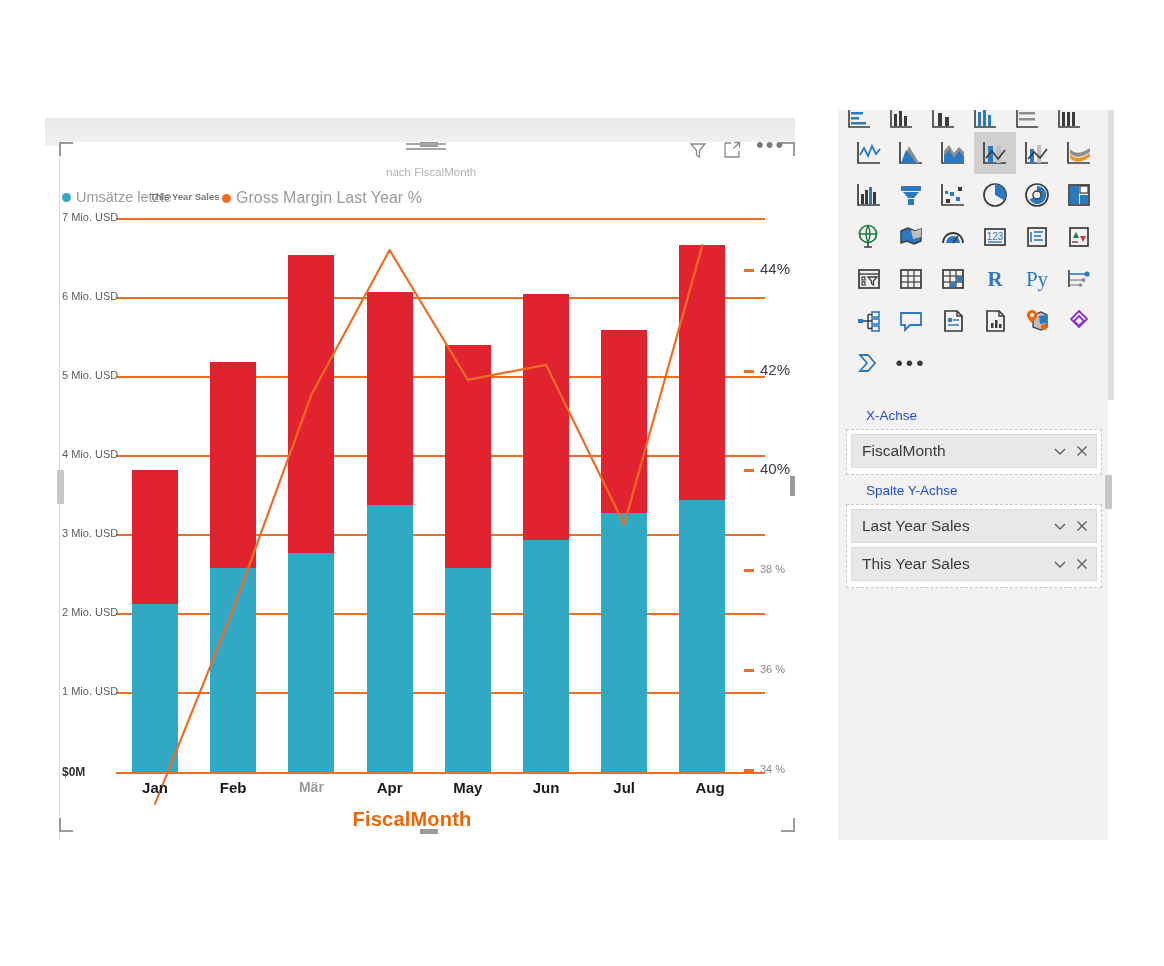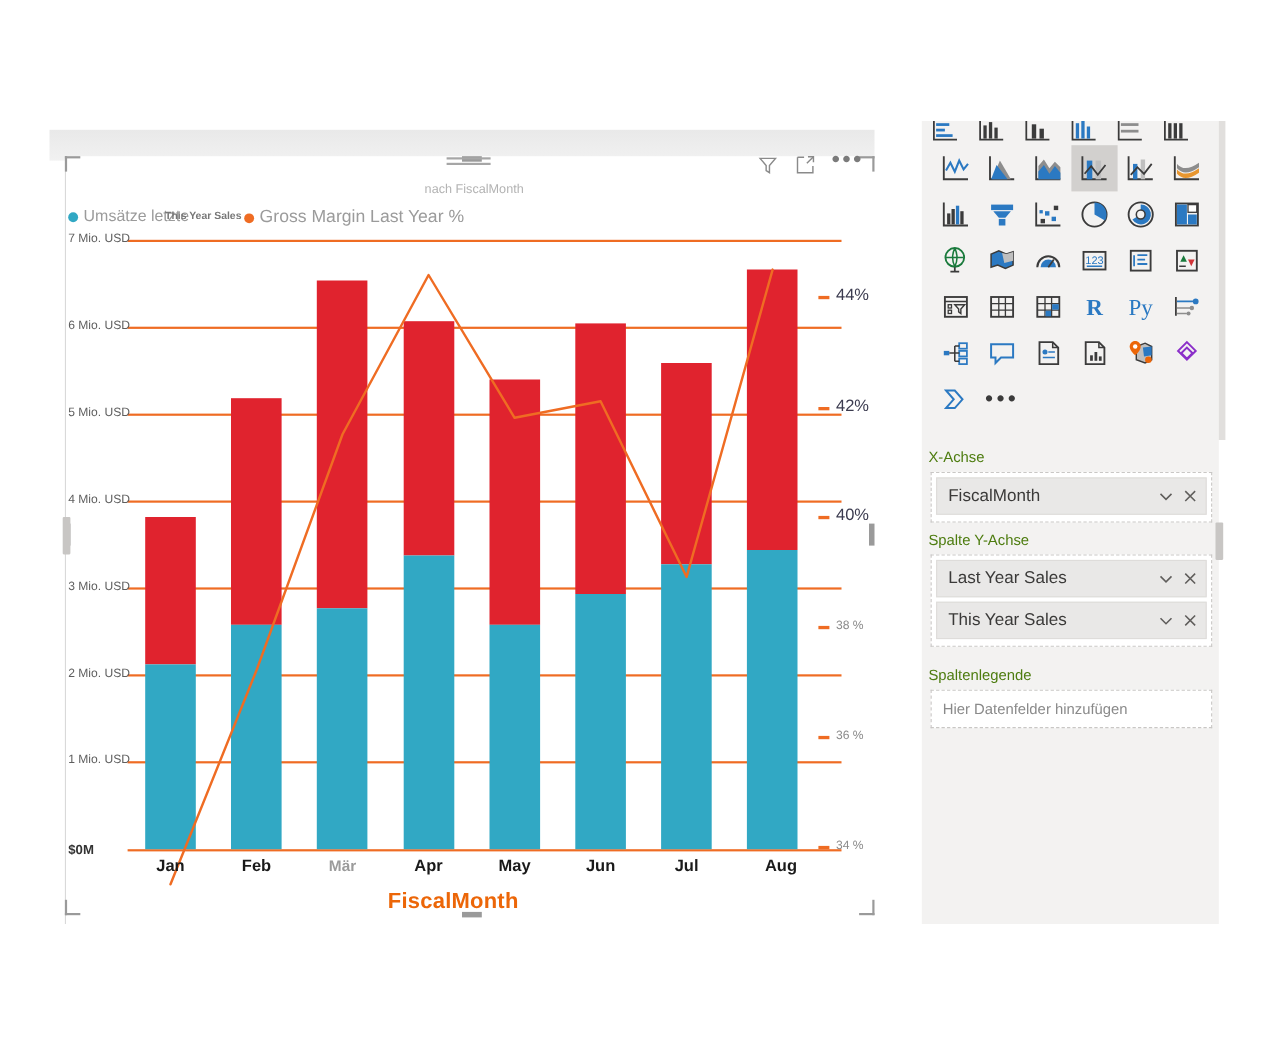--- a/index.html
+++ b/index.html
@@ -125,21 +125,21 @@
     cursor:pointer;
   }
   .viz-cell.selected { background:#d2d0ce; }
   .viz-cell svg { display:block; }
 
   #gallery-clip { position:absolute; left:0; top:0; width:272px; height:28px; overflow:hidden; }
 
   #field-wells {
     position:absolute; left:0; top:290px; width:272px;
   }
-  .well-label { font-size:13.5px; color:#4d7c0f; padding:8px 0 6px 6px; }
+  .well-label { font-size:13.5px; color:#1d4ed8; padding:8px 0 6px 28px; }
   .well-drop {
     margin:0 8px; border:1px dashed #c9c7c5; background:#ffffff; padding:4px 4px 6px 4px;
   }
   .well-drop.empty { padding:9px 10px; font-size:13.5px; color:#8a8a8a; }
   .field-pill {
     display:flex; align-items:center; background:#e9e8e7; border:1px solid #dedcda;
     height:34px; padding:0 6px 0 10px; margin-bottom:4px; cursor:pointer;
   }
   .field-pill:last-child { margin-bottom:0; }
   .field-pill .fp-name {
@@ -728,22 +728,18 @@
           <span class="fp-ic">
             <svg width="16" height="16" viewBox="0 0 16 16" fill="none" stroke="#605e5c" stroke-width="1.4">
                 <path d="M3.5 3.5 L12.5 12.5 M12.5 3.5 L3.5 12.5"></path>
               </svg>
           </span>
         </div>
       </div>
     </div>
 
 
-    <div class="well-section" style="margin-top:10px">
-      <div class="well-label">Spaltenlegende</div>
-      <div class="well-drop empty">Hier Datenfelder hinzufügen</div>
-    </div>
   </div>
 </div>
 
 <div id="pane-right-edge"></div>
 <div id="pane-scrollbar"></div>
 <div id="chart-scroll-marker2"></div>
 
 </body></html>

